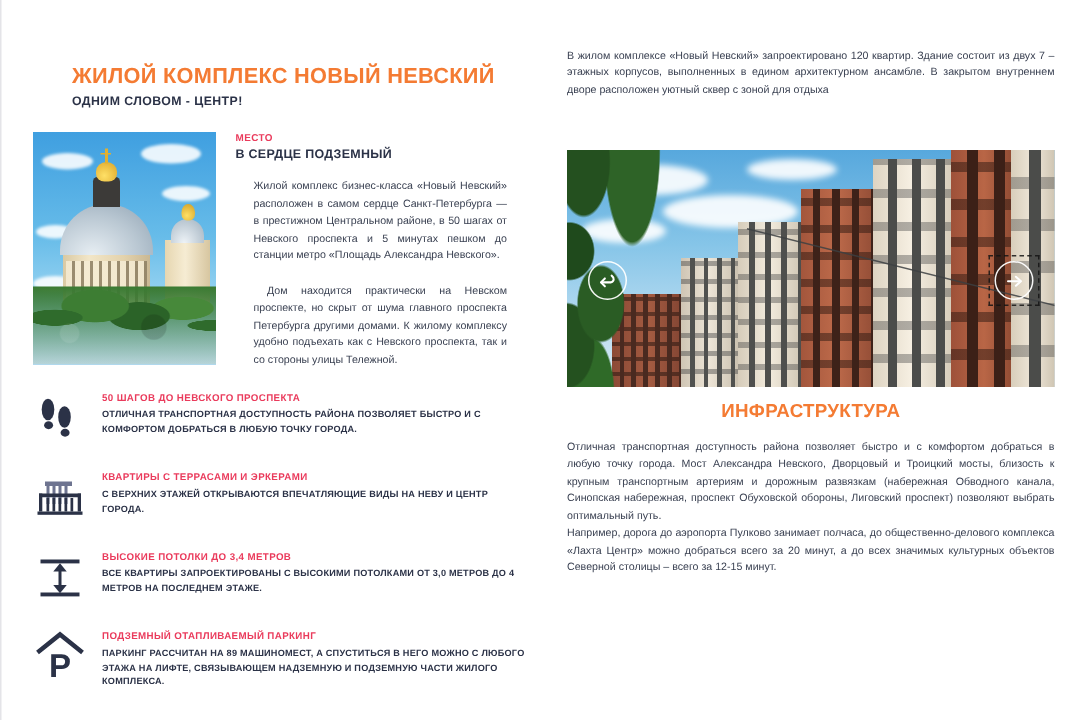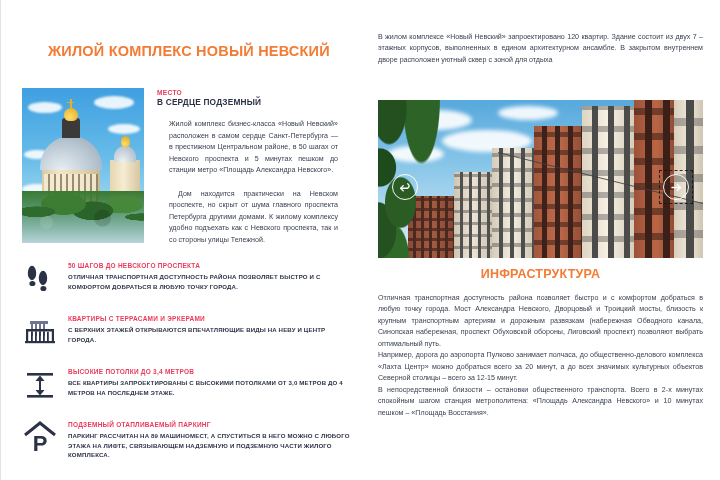--- a/index.html
+++ b/index.html
@@ -374,20 +374,21 @@
   }
 </style>
 </head>
 <body>
 
 <div class="page">
   <div class="edge-line"></div>
 
   <div class="col-left">
     <h1 class="main-title">ЖИЛОЙ КОМПЛЕКС НОВЫЙ НЕВСКИЙ</h1>
+    <p class="main-subtitle">ОДНИМ СЛОВОМ - ЦЕНТР!</p>
   </div>
 
   <div class="place-block">
 
     <div class="photo-cathedral">
       <div class="cath-sky"></div>
       <div class="cloud" style="left:6px;top:14px;width:34px;height:11px;"></div>
       <div class="cloud" style="left:72px;top:8px;width:40px;height:13px;"></div>
       <div class="cloud" style="left:86px;top:36px;width:32px;height:10px;"></div>
       <div class="cloud" style="left:2px;top:62px;width:26px;height:9px;"></div>
@@ -543,15 +544,14 @@
         <line x1="4" y1="10" x2="15" y2="10" stroke="#ffffff" stroke-width="1.8" stroke-linecap="round"></line>
         <polyline points="11,6 15.5,10 11,14" fill="none" stroke="#ffffff" stroke-width="1.8" stroke-linecap="round" stroke-linejoin="round"></polyline>
       </svg>
     </div>
   </div>
 
   <div class="infra">
     <h2 class="infra-title">ИНФРАСТРУКТУРА</h2>
     <p class="intro-par">Отличная транспортная доступность района позволяет быстро и с комфортом добраться в любую точку города. Мост Александра Невского, Дворцовый и Троицкий мосты, близость к крупным транспортным артериям и дорожным развязкам (набережная Обводного канала, Синопская набережная, проспект Обуховской обороны, Лиговский проспект) позволяют выбрать оптимальный путь.</p>
     <p class="intro-par">Например, дорога до аэропорта Пулково занимает полчаса, до общественно-делового комплекса «Лахта Центр» можно добраться всего за 20 минут, а до всех значимых культурных объектов Северной столицы – всего за 12-15 минут.</p>
-    <p class="intro-par">В непосредственной близости – остановки общественного транспорта. Всего в 2-х минутах спокойным шагом станция метрополитена: «Площадь Александра Невского» и 10 минутах пешком – «Площадь Восстания».</p>
   </div>
 </div>
 
 </body></html>

